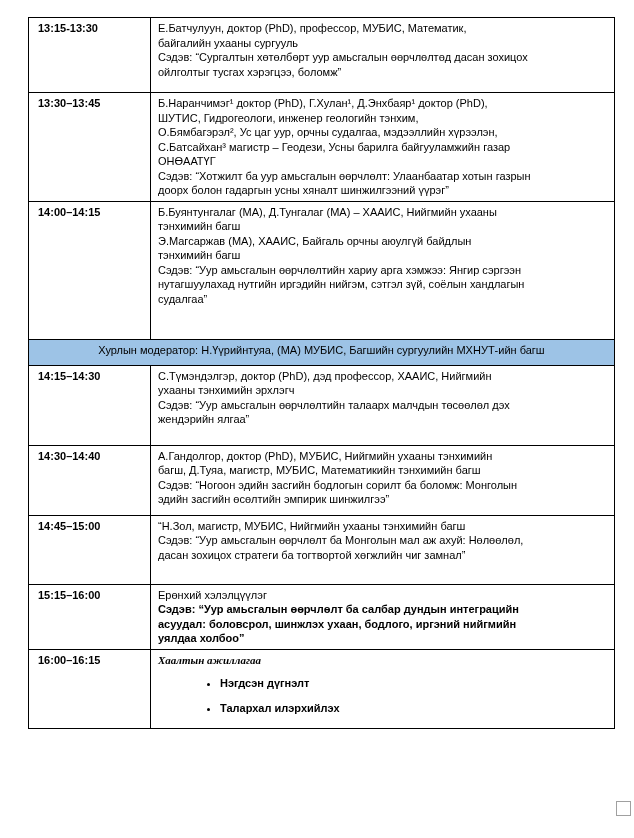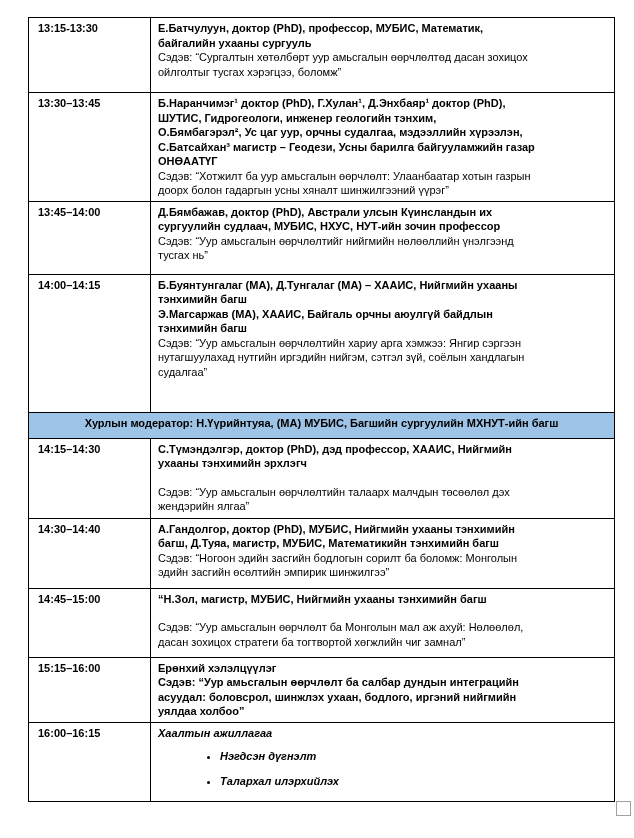--- a/index.html
+++ b/index.html
@@ -21,37 +21,37 @@
     border: 1.5px solid #000000;
     vertical-align: top;
   }
   td.time {
     width: 122px;
     font-weight: bold;
     padding: 3px 4px 3px 9px;
     white-space: pre-line;
   }
   td.content { padding: 3px 8px 3px 7px; }
-  .speaker { font-weight: bold; white-space: pre-line; }
+  .speaker { font-weight: normal; white-space: pre-line; }
   .topic   { font-weight: normal; white-space: pre-line; }
   .topic.bold { font-weight: bold; }
-  .topic.gap  { margin-top: 14px; }
+  .topic.gap  { }
   td.fullrow {
     text-align: center;
-    font-weight: bold;
+    font-weight: normal;
     padding: 3px 4px;
     vertical-align: middle;
   }
   td.moderator {  }
-  .closing-title { font-weight: bold; font-style: italic; white-space: pre-line; }
+  .closing-title { font-weight: bold; font-style: italic; white-space: pre-line; font-family: Liberation Serif, serif; }
   ul.closing-list {
     margin: 9px 0 0 0;
     padding-left: 62px;
     list-style: disc;
-    font-weight: bold; font-style: italic;
+    font-weight: bold; 
   }
   ul.closing-list li { margin-bottom: 10px; }
   .resize-handle {
     position: absolute;
     left: 616px; top: 801px;
     width: 15px; height: 15px;
     border: 1.5px solid #a0a0a0;
     background: #ffffff;
   }
 </style>
@@ -81,29 +81,20 @@
         <div class="speaker" data-bind="document.rows.1.speaker">Б.Наранчимэг¹ доктор (PhD), Г.Хулан¹, Д.Энхбаяр¹ доктор (PhD),
 ШУТИС, Гидрогеологи, инженер геологийн тэнхим,
 О.Бямбагэрэл², Ус цаг уур, орчны судалгаа, мэдээллийн хүрээлэн,
 С.Батсайхан³ магистр – Геодези, Усны барилга байгууламжийн газар
 ОНӨААТҮГ</div>
         <div class="topic" data-bind="document.rows.1.topic">Сэдэв: “Хотжилт ба уур амьсгалын өөрчлөлт: Улаанбаатар хотын газрын
 доорх болон гадаргын усны хяналт шинжилгээний үүрэг”</div>
       </td>
     </tr>
 
-    <tr style="height:73px">
-      <td class="time" data-bind="document.rows.2.time">13:45–14:00</td>
-      <td class="content">
-        <div class="speaker" data-bind="document.rows.2.speaker">Д.Бямбажав, доктор (PhD), Австрали улсын Күинсландын их
-сургуулийн судлаач, МУБИС, НХУС, НУТ-ийн зочин профессор</div>
-        <div class="topic" data-bind="document.rows.2.topic">Сэдэв: “Уур амьсгалын өөрчлөлтийг нийгмийн нөлөөллийн үнэлгээнд
-тусгах нь”</div>
-      </td>
-    </tr>
 
     <tr style="height:138px">
       <td class="time" data-bind="document.rows.3.time">14:00–14:15</td>
       <td class="content">
         <div class="speaker" data-bind="document.rows.3.speaker">Б.Буянтунгалаг (МА), Д.Тунгалаг (МА) – ХААИС, Нийгмийн ухааны
 тэнхимийн багш
 Э.Магсаржав (МА), ХААИС, Байгаль орчны аюулгүй байдлын
 тэнхимийн багш</div>
         <div class="topic" data-bind="document.rows.3.topic">Сэдэв: “Уур амьсгалын өөрчлөлтийн хариу арга хэмжээ: Янгир сэргээн
 нутагшуулахад нутгийн иргэдийн нийгэм, сэтгэл зүй, соёлын хандлагын

